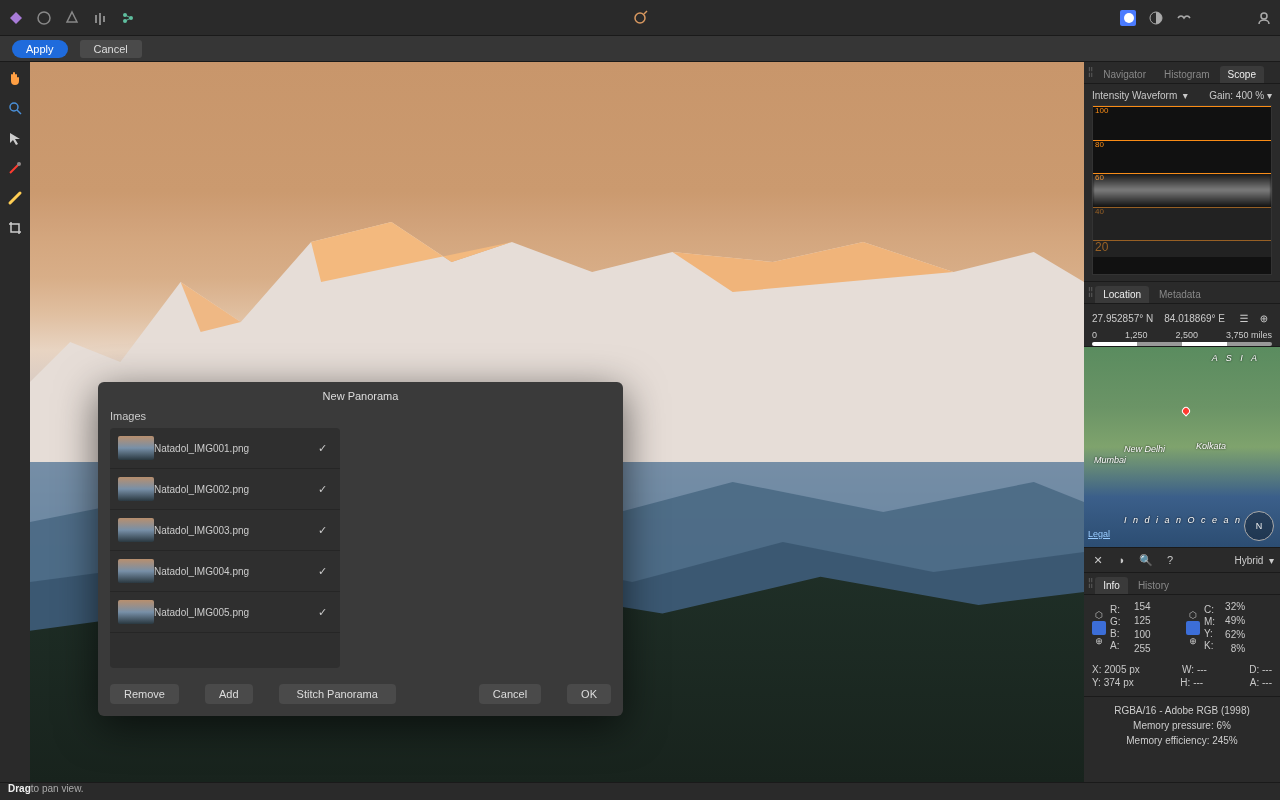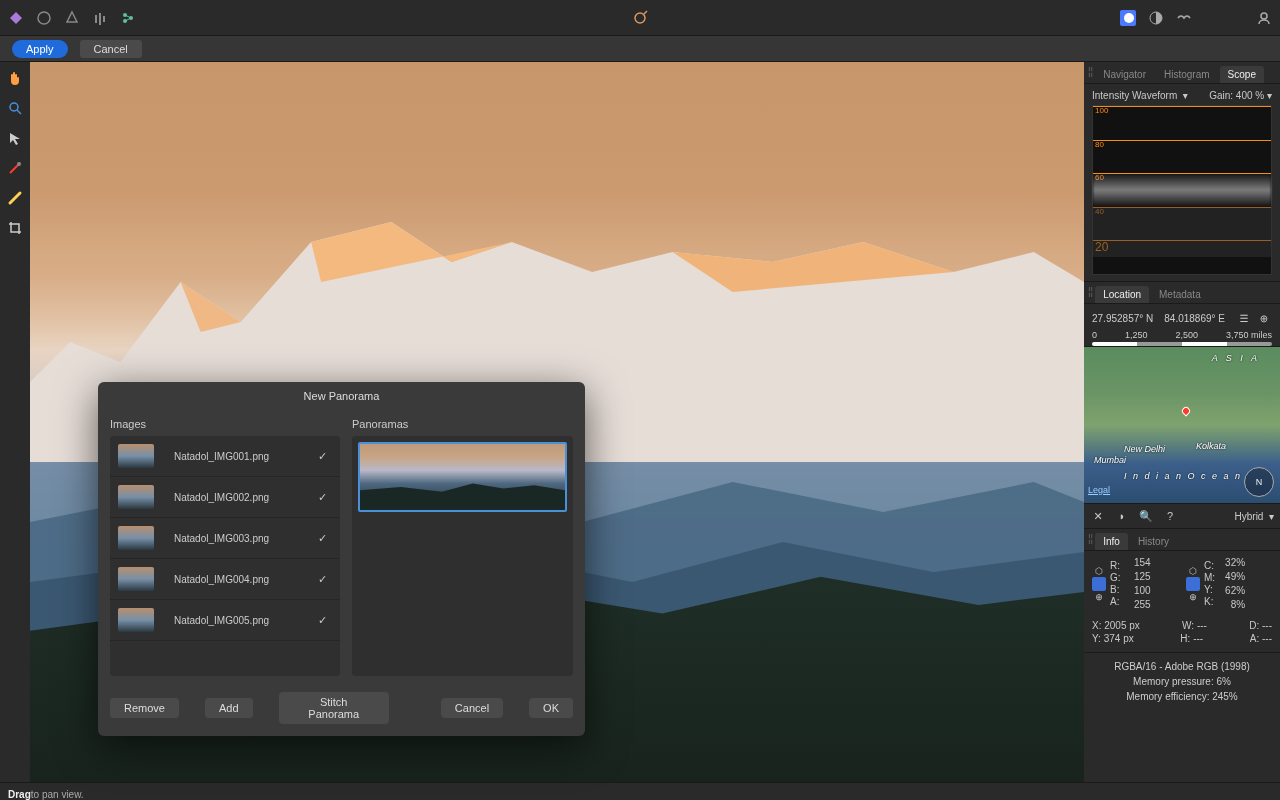--- a/index.html
+++ b/index.html
@@ -38,51 +38,51 @@
   .panel-body { padding: 6px 8px; border-bottom: 1px solid #1a1a1a; }
   .scope-header { display: flex; justify-content: space-between; align-items: center; font-size: 10px; margin-bottom: 4px; }
   .waveform { width: 100%; height: 170px; background: #111; position: relative; border: 1px solid #333; }
   .wf-line { position: absolute; left: 0; right: 0; height: 1px; background: #fa8c16; }
   .wf-signal { position: absolute; top: 40%; left: 0; right: 0; height: 20%; background: linear-gradient(to bottom, transparent, #aaa, transparent); opacity: 0.7; filter: blur(1px); }
   .wf-noise { position: absolute; left: 0; right: 0; height: 30%; bottom: 10%; background: repeating-linear-gradient(90deg, #222 0, #444 1px, #222 2px); opacity: 0.5; }
   
   .coords { font-size: 10px; color: #ccc; display: flex; justify-content: space-between; align-items: center; }
   .map-scale { display: flex; justify-content: space-between; font-size: 9px; color: #ccc; margin-top: 4px; }
   .map-scale-bar { height: 4px; background: linear-gradient(to right, #fff 0 25%, #999 25% 50%, #fff 50% 75%, #999 75% 100%); margin-top: 2px; border-radius: 2px; }
-  .map { height: 156px; background: linear-gradient(to bottom, #5a8c5f 0%, #6b9466 30%, #7fa36d 50%, #3b5f8a 75%, #2c4d72 100%); position: relative; overflow: hidden; font-size: 9px; }
+  .map { height: 200px; background: linear-gradient(to bottom, #5a8c5f 0%, #6b9466 30%, #7fa36d 50%, #3b5f8a 75%, #2c4d72 100%); position: relative; overflow: hidden; font-size: 9px; }
   .map-label { position: absolute; color: #fff; text-shadow: 0 0 2px #000; font-style: italic; }
   .map-pin { position: absolute; width: 8px; height: 8px; background: #ff3b30; border-radius: 50% 50% 50% 0; transform: rotate(-45deg); border: 1px solid #fff; }
   .compass { position: absolute; right: 6px; bottom: 6px; width: 30px; height: 30px; border: 1px solid #aaa; border-radius: 50%; display: flex; align-items: center; justify-content: center; background: rgba(0,0,0,0.3); color: #eee; font-size: 9px; }
   
   .map-toolbar { display: flex; justify-content: space-between; align-items: center; padding: 4px 6px; border-top: 1px solid #1a1a1a; border-bottom: 1px solid #1a1a1a; }
   .map-toolbar .icons { display: flex; gap: 8px; }
   
   .info-grid { display: grid; grid-template-columns: 1fr 1fr; gap: 4px 8px; font-size: 10px; padding: 6px 8px; }
   .info-col { display: flex; gap: 4px; align-items: center; }
   .info-col .icon-box { width: 14px; height: 14px; background: #3c6ed8; display: inline-block; border-radius: 2px; flex-shrink: 0; }
   .info-col .label-col { display: flex; flex-direction: column; gap: 1px; }
   .info-col .val-col { display: flex; flex-direction: column; gap: 3px; text-align: right; min-width: 26px; }
   
   .info-meta { font-size: 10px; padding: 4px 8px; display: flex; flex-direction: column; gap: 2px; }
   .info-center { text-align: center; font-size: 10px; color: #ccc; padding: 2px 0; }
   
   
-  .status { height: 18px; background: #2a2a2a; border-top: 1px solid #1a1a1a; display: flex; align-items: flex-end; padding: 0 8px; font-size: 10px; color: #aaa; }
+  .status { height: 18px; background: #2a2a2a; border-top: 1px solid #1a1a1a; display: flex; align-items: flex-start; padding: 0 8px; font-size: 10px; color: #aaa; }
   .status strong { color: #eee; font-weight: 600; }
   
   
-  .dialog { position: absolute; left: 98px; top: 382px; width: 487px; background: #3a3a3a; border-radius: 6px; box-shadow: 0 10px 40px rgba(0,0,0,0.6); z-index: 100; }
+  .dialog { position: absolute; left: 98px; top: 382px; width: 525px; background: #3a3a3a; border-radius: 6px; box-shadow: 0 10px 40px rgba(0,0,0,0.6); z-index: 100; }
   .dialog-title { text-align: center; padding: 8px 0; font-size: 11px; color: #ddd; }
-  .dialog-body { display: flex; padding: 0 12px 8px; gap: 12px; margin-top: 8px; }
+  .dialog-body { display: flex; padding: 0 12px 8px; gap: 12px; }
   .dialog-col { flex: 1; display: flex; flex-direction: column; }
   .col-title { font-size: 11px; color: #ccc; margin-bottom: 6px; }
   .images-list { background: #2f2f2f; border-radius: 4px; height: 240px; overflow-y: auto; position: relative; }
   .images-list::-webkit-scrollbar { width: 6px; }
   .images-list::-webkit-scrollbar-thumb { background: #555; border-radius: 3px; }
-  .img-row { display: flex; align-items: center; padding: 8px; gap: 20px; border-bottom: 1px solid #262626; }
+  .img-row { display: flex; align-items: center; padding: 8px; gap: 0; border-bottom: 1px solid #262626; }
   .img-thumb { width: 36px; height: 24px; background: linear-gradient(to bottom, #b88f6e 0%, #7890a8 50%, #2a3840 100%); border-radius: 2px; flex-shrink: 0; }
   .img-name { flex: 1; font-size: 10px; color: #ccc; }
   .img-check { width: 14px; color: #ccc; }
   .pano-list { background: #2f2f2f; border-radius: 4px; height: 240px; padding: 6px; }
   .pano-thumb { width: 100%; height: 70px; border: 2px solid #4a90d9; border-radius: 2px; background: linear-gradient(to bottom, #be9a7a 0%, #c8a584 20%, #b8b8c8 40%, #4e6880 60%, #1a2a30 100%); position: relative; overflow: hidden; }
   .pano-thumb .mtn { position: absolute; bottom: 0; left: 0; right: 0; height: 50%; background: #1a2825; clip-path: polygon(0 40%, 20% 30%, 40% 45%, 55% 20%, 70% 35%, 85% 25%, 100% 40%, 100% 100%, 0 100%); }
   .dialog-btns { display: flex; padding: 8px 12px 12px; gap: 26px; align-items: center; }
   .dialog-btns .spacer { flex: 1; }
   .dlg-btn { background: #4a4a4a; color: #ddd; border: none; padding: 4px 14px; border-radius: 4px; cursor: pointer; font-size: 11px; }
   .dlg-btn.wide { padding: 4px 18px; }
@@ -387,28 +387,20 @@
             <div class="img-name">Natadol_IMG004.png</div>
             <div class="img-check">✓</div>
           </div>
         <div class="img-row">
             <div class="img-thumb"></div>
             <div class="img-name">Natadol_IMG005.png</div>
             <div class="img-check">✓</div>
           </div>
       </div>
     </div>
-    <div class="dialog-col">
-      <div class="col-title">Panoramas</div>
-      <div class="pano-list">
-        <div class="pano-thumb">
-            <div class="mtn"></div>
-          </div>
-      </div>
-    </div>
   </div>
   <div class="dialog-btns">
     <button class="dlg-btn">Remove</button>
     <button class="dlg-btn">Add</button>
     <button class="dlg-btn wide">Stitch Panorama</button>
     <div class="spacer"></div>
     <button class="dlg-btn">Cancel</button>
     <button class="dlg-btn">OK</button>
   </div>
 </div>

